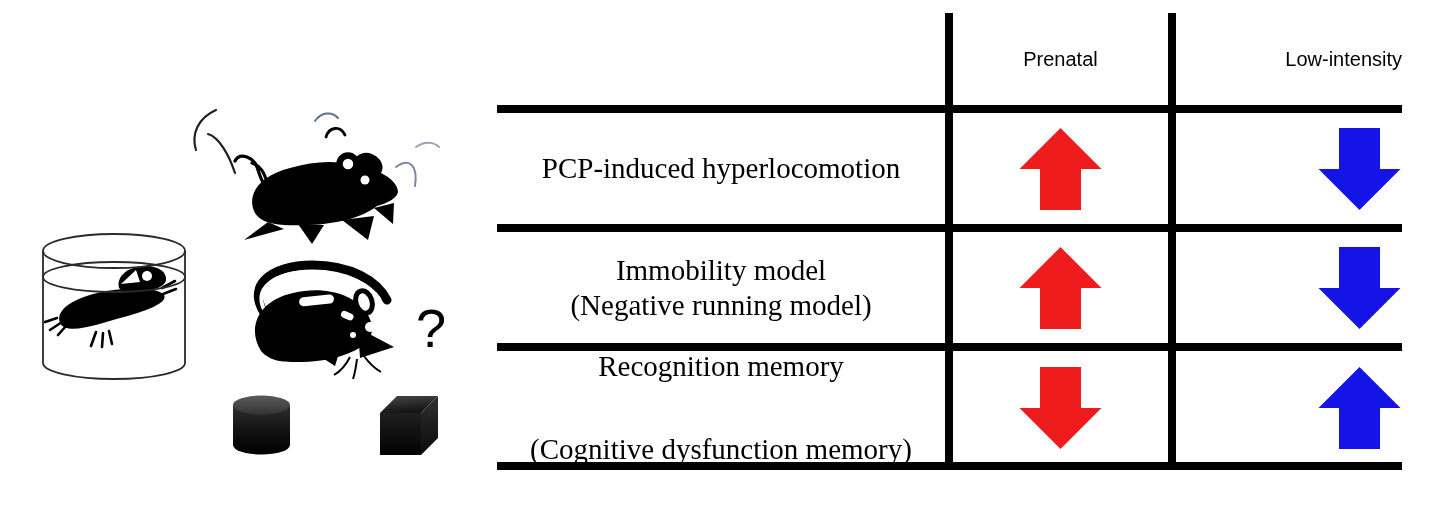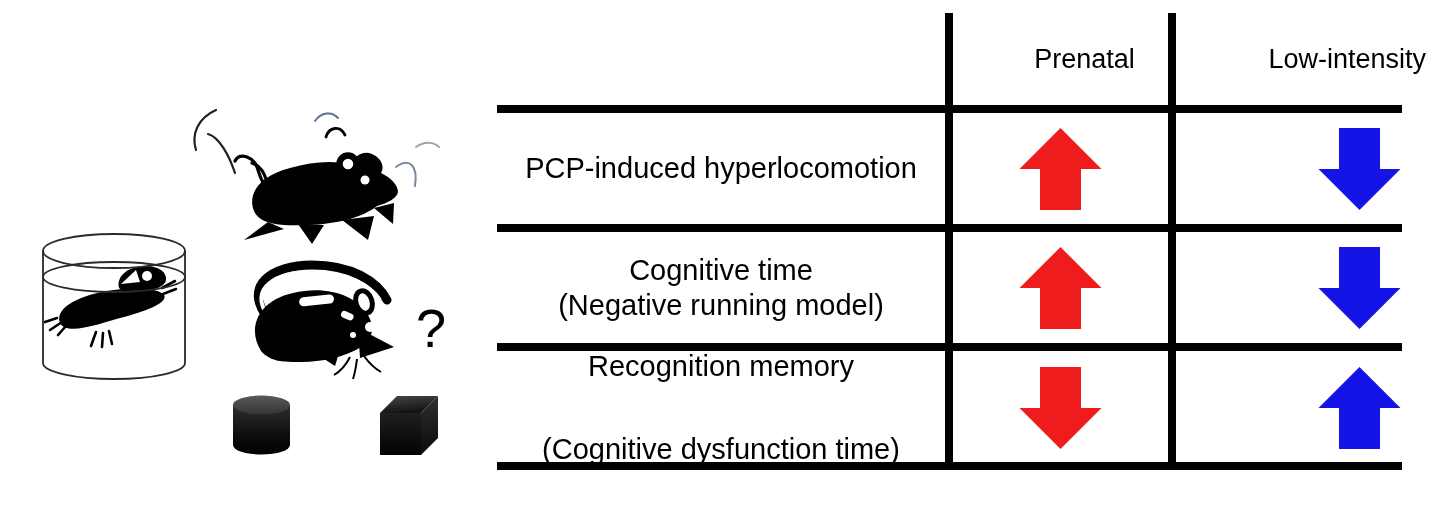--- a/index.html
+++ b/index.html
@@ -9,26 +9,26 @@
   }
   
   .vline{position:absolute;top:13px;width:8px;height:457px;background:#000;}
   #vline1{left:945px;} #vline2{left:1168px;}
   .hline{position:absolute;left:497px;width:905px;height:8px;background:#000;}
   #hline1{top:105px;} #hline2{top:224px;} #hline3{top:343px;} #hline4{top:462px;}
   
   .cell{position:absolute;display:flex;flex-direction:column;align-items:center;justify-content:center;text-align:center;}
   .c1{left:953px;width:215px;}
   .c2{left:1176px;width:226px;align-items:flex-end;}
-  .labelcol{left:497px;width:448px;}
+  .labelcol{left:497px;width:448px;font-family:Liberation Serif, serif;}
   .hrow{top:13px;height:92px;}
   .r1{top:113px;height:111px;}
   .r2{top:232px;height:111px;}
   .r3{top:351px;height:113px;gap:48px;}
-  .header-text{font-size:27px;line-height:33px;padding-left:24px;}
+  .header-text{font-size:20px;line-height:33px;}
   .row-label{font-size:29px;line-height:35px;}
   .block-arrow{width:85px;height:82px;display:block;}
   
   #illustration-svg{position:absolute;left:0;top:0;}
 </style>
 </head>
 <body>
 
 <div id="canvas">
 
@@ -147,37 +147,37 @@
           <path d="M42 0 L84 42 L63 42 L63 84 L21 84 L21 42 L0 42 Z" fill="#ee1c1c"></path>
         </svg>
     </div>
     <div class="cell c2 r1">
       <svg class="block-arrow" viewBox="0 0 84 84" style="transform: rotate(180deg);">
           <path d="M42 0 L84 42 L63 42 L63 84 L21 84 L21 42 L0 42 Z" fill="#1414e6"></path>
         </svg>
     </div>
 
     <div class="cell labelcol r2 row-label">
-      <div>Cognitive time</div>
+      <div>Immobility model</div>
       <div>(Negative running model)</div>
     </div>
     <div class="cell c1 r2">
       <svg class="block-arrow" viewBox="0 0 84 84">
           <path d="M42 0 L84 42 L63 42 L63 84 L21 84 L21 42 L0 42 Z" fill="#ee1c1c"></path>
         </svg>
     </div>
     <div class="cell c2 r2">
       <svg class="block-arrow" viewBox="0 0 84 84" style="transform: rotate(180deg);">
           <path d="M42 0 L84 42 L63 42 L63 84 L21 84 L21 42 L0 42 Z" fill="#1414e6"></path>
         </svg>
     </div>
 
     <div class="cell labelcol r3 row-label">
       <div>Recognition memory</div>
-      <div>(Cognitive dysfunction time)</div>
+      <div>(Cognitive dysfunction memory)</div>
     </div>
     <div class="cell c1 r3">
       <svg class="block-arrow" viewBox="0 0 84 84" style="transform: rotate(180deg);">
           <path d="M42 0 L84 42 L63 42 L63 84 L21 84 L21 42 L0 42 Z" fill="#ee1c1c"></path>
         </svg>
     </div>
     <div class="cell c2 r3">
       <svg class="block-arrow" viewBox="0 0 84 84">
           <path d="M42 0 L84 42 L63 42 L63 84 L21 84 L21 42 L0 42 Z" fill="#1414e6"></path>
         </svg>

